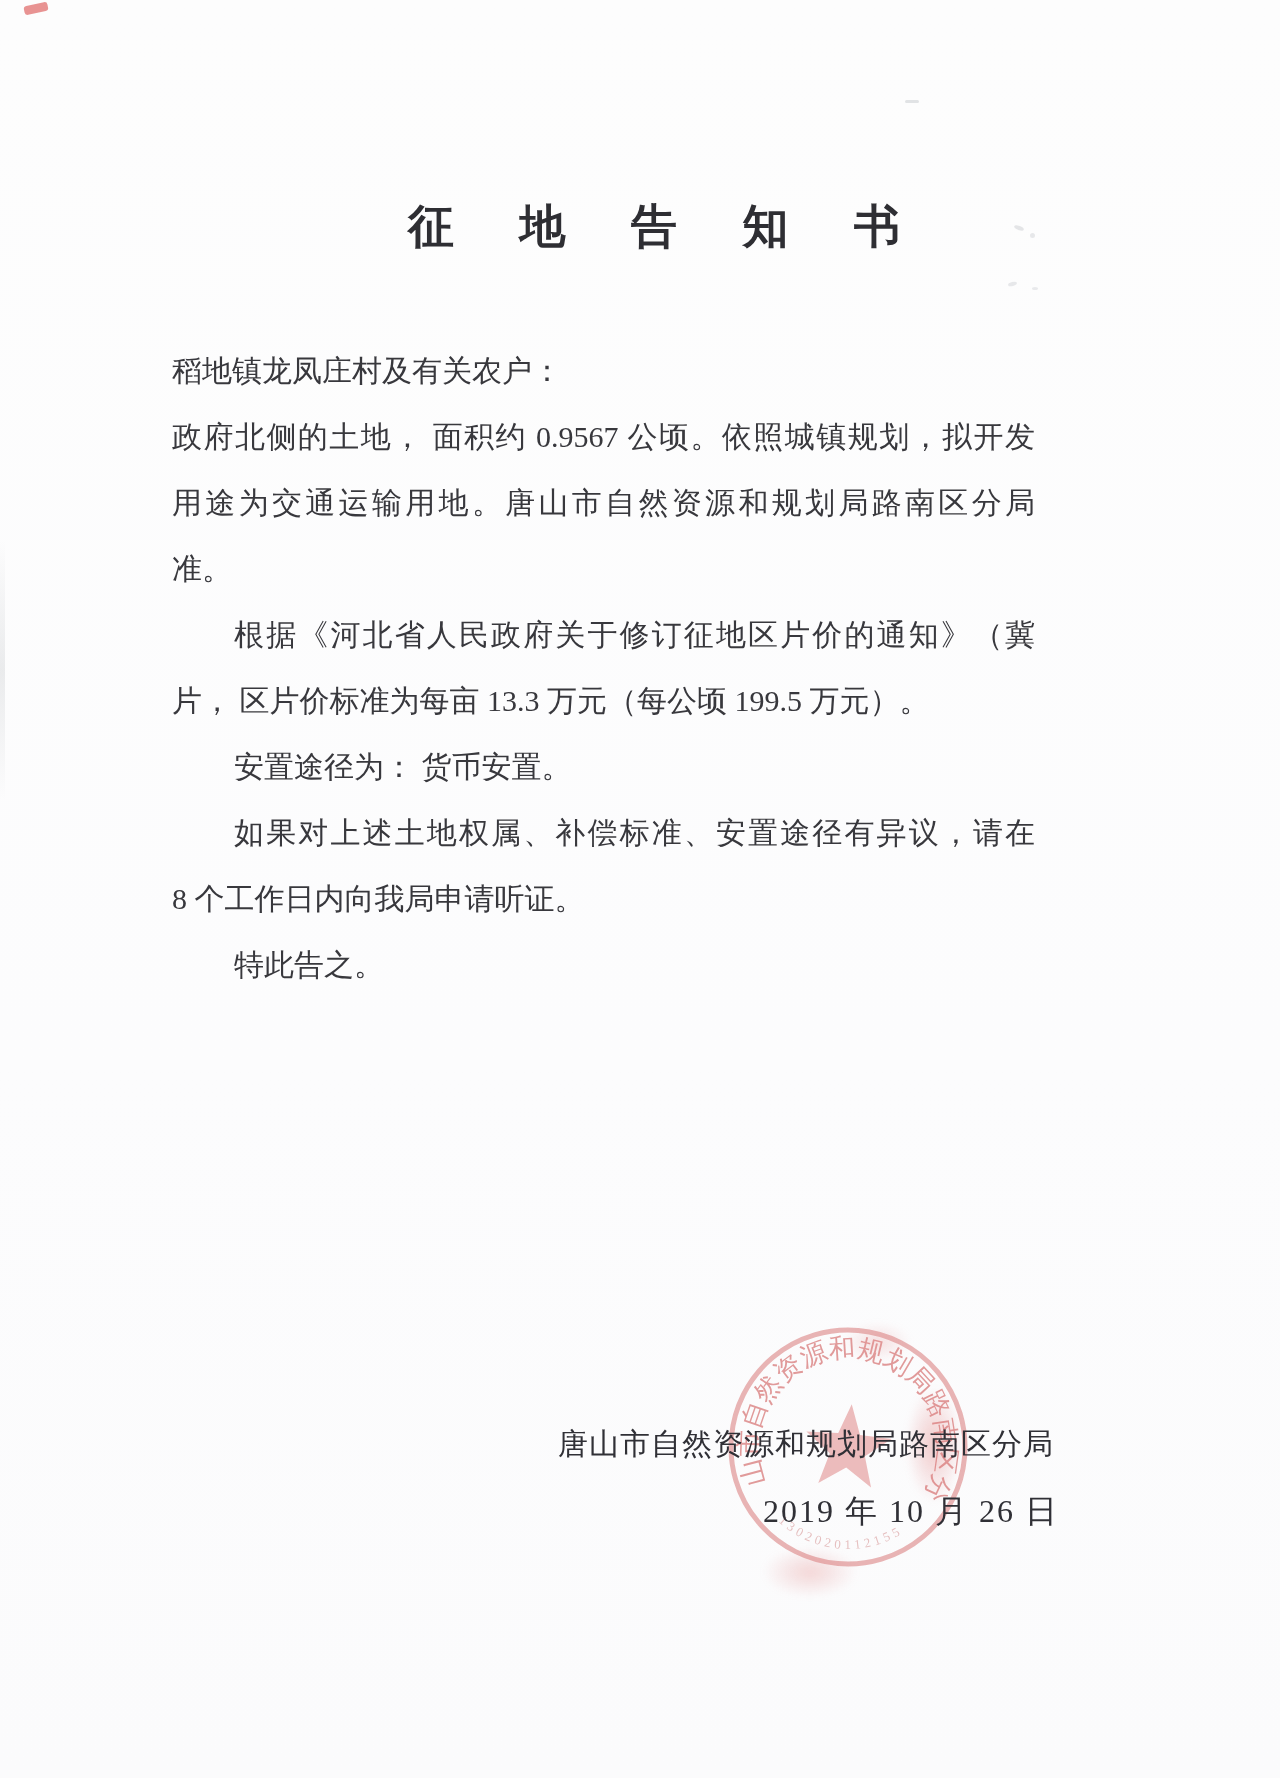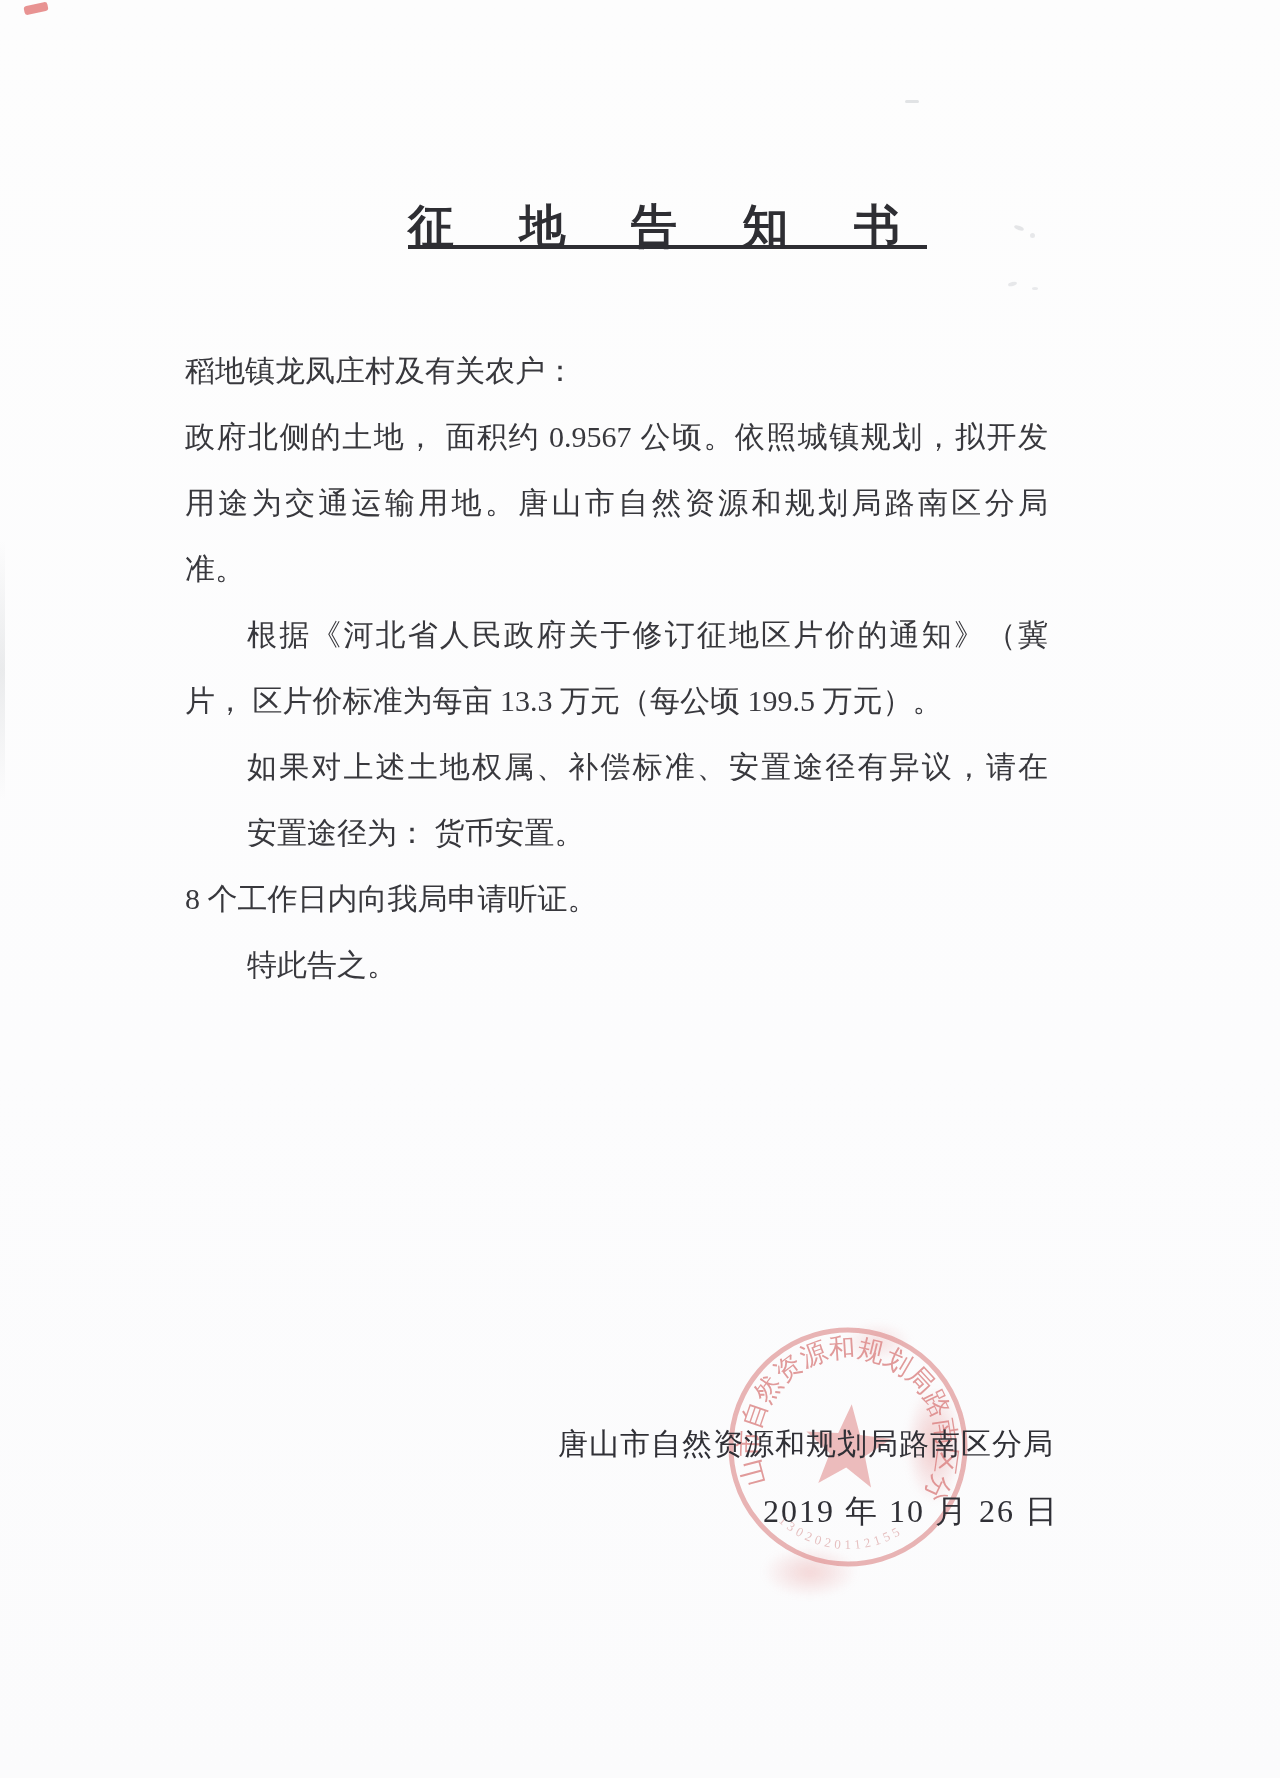--- a/index.html
+++ b/index.html
@@ -10,25 +10,25 @@
   }
   .page{
     position:relative;width:1280px;height:1778px;overflow:hidden;
     background:linear-gradient(180deg,#fdfdfd 0%,#fcfcfd 60%,#fbfbfc 100%);
     color:#3a3a40;
   }
   
   .doc-title{
     position:absolute;top:196px;left:0;width:1280px;margin:0;
     text-align:center;text-indent:55px; 
-    font-size:46px;font-weight:700;letter-spacing:27px;color:#2e2e33;text-decoration:underline;
+    font-size:46px;font-weight:700;letter-spacing:27px;color:#2e2e33;
   }
   
   .doc-body{
-    position:absolute;left:185px;top:338px;width:863px;
+    position:absolute;left:172px;top:338px;width:863px;
     font-size:30px;color:#38383d;
   }
   .line{line-height:66px;height:66px;white-space:nowrap;}
   .line.fill{
     white-space:normal;
     text-align:justify;text-align-last:justify;
     text-justify:inter-character;
   }
   .line.indent{text-indent:62px;}
   
@@ -81,22 +81,22 @@
 
   <h1 class="doc-title">征 地 告 知 书</h1>
 
   <div class="doc-body">
     <div class="line">稻地镇龙凤庄村及有关农户：</div>
     <div class="line fill">政府北侧的土地， 面积约 0.9567 公顷。依照城镇规划，拟开发</div>
     <div class="line fill">用途为交通运输用地。唐山市自然资源和规划局路南区分局</div>
     <div class="line">准。</div>
     <div class="line indent fill">根据《河北省人民政府关于修订征地区片价的通知》（冀</div>
     <div class="line">片， 区片价标准为每亩 13.3 万元（每公顷 199.5 万元）。</div>
+    <div class="line indent">安置途径为： 货币安置。</div>
     <div class="line indent fill">如果对上述土地权属、补偿标准、安置途径有异议，请在</div>
-    <div class="line indent">安置途径为： 货币安置。</div>
     <div class="line">8 个工作日内向我局申请听证。</div>
     <div class="line indent">特此告之。</div>
   </div>
 
   <div class="seal">
     <svg viewBox="0 0 252 252" xmlns="http://www.w3.org/2000/svg">
       <defs>
         <path id="nameArc" d="M 52.3 177.7 A 90 90 0 1 1 199.7 177.7" fill="none"></path>
         <path id="codeArc" d="M 45.6 188.8 A 102 102 0 0 0 206.4 188.8" fill="none"></path>
       </defs>

